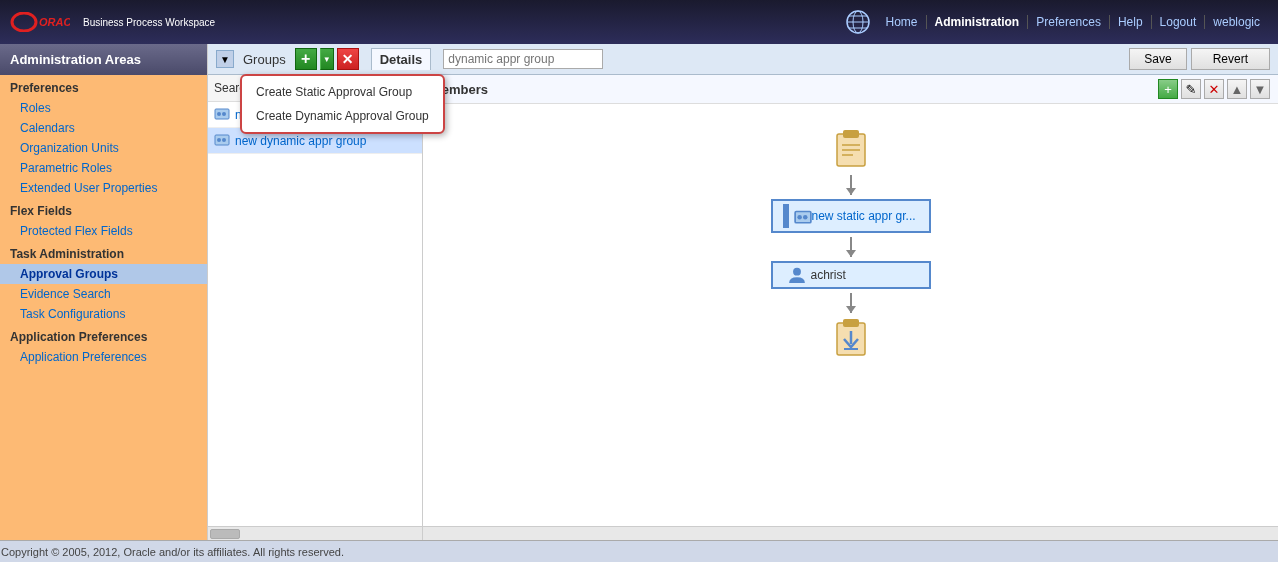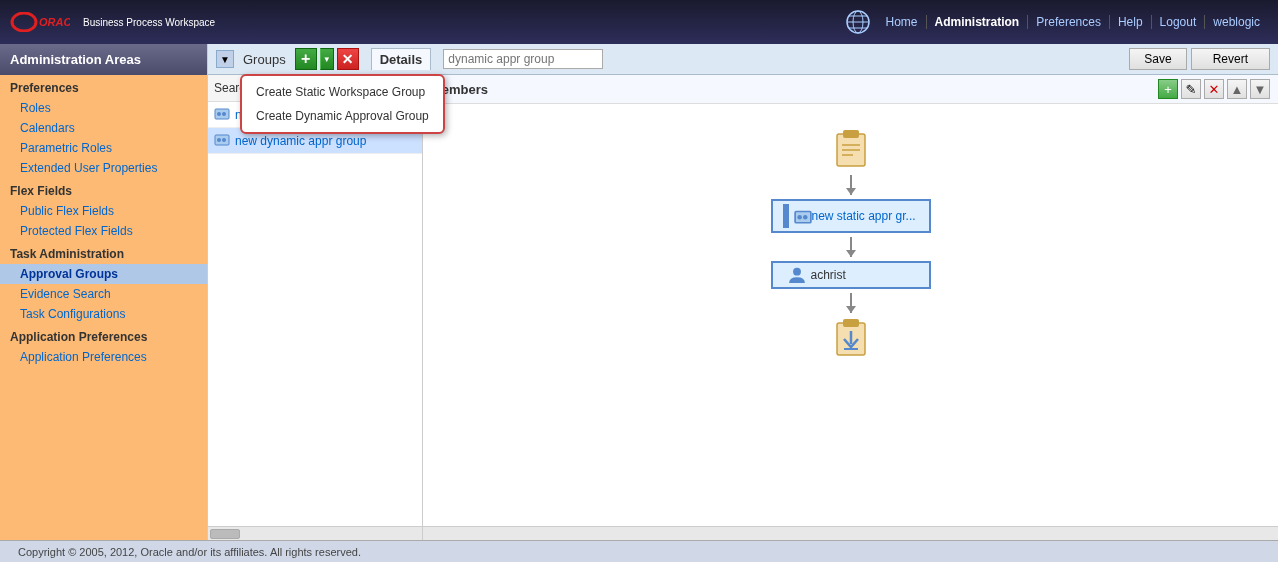--- a/index.html
+++ b/index.html
@@ -356,21 +356,21 @@
       font-size: 12px;
     }
 
     
     .footer {
       background: #d0d8e8;
       border-top: 1px solid #aaa;
       height: 22px;
       display: flex;
       align-items: center;
-      padding: 0 18px;
+      padding: 0 1px;
       font-size: 11px;
       color: #444;
     }
   </style>
 </head>
 <body>
 
 <div class="header">
   <div class="header-logo">
 
@@ -401,25 +401,25 @@
 </div>
 
 <div class="main-container">
 
   <div class="sidebar">
     <div class="sidebar-title">Administration Areas</div>
 
     <div class="sidebar-section">Preferences</div>
     <div class="sidebar-item">Roles</div>
     <div class="sidebar-item">Calendars</div>
+    <div class="sidebar-item">Organization Units</div>
     <div class="sidebar-item">Parametric Roles</div>
     <div class="sidebar-item">Extended User Properties</div>
 
     <div class="sidebar-section">Flex Fields</div>
-    <div class="sidebar-item">Public Flex Fields</div>
     <div class="sidebar-item">Protected Flex Fields</div>
 
     <div class="sidebar-section">Task Administration</div>
     <div class="sidebar-item active">Approval Groups</div>
     <div class="sidebar-item">Evidence Search</div>
     <div class="sidebar-item">Task Configurations</div>
 
     <div class="sidebar-section">Application Preferences</div>
     <div class="sidebar-item">Application Preferences</div>
   </div>
@@ -441,21 +441,21 @@
       <div style="display:flex; align-items:flex-start; margin-left:8px; gap:4px;">
         <input type="text" value="" style="border: 1px solid rgb(170, 170, 170); height: 20px; width: 160px; font-size: 12px; padding: 1px 4px;" placeholder="dynamic appr group">
       </div>
 
       <div class="toolbar-right">
         <button class="btn-save">Save</button>
         <button class="btn-revert">Revert</button>
       </div>
 
       <div class="dropdown-popup">
-        <div class="dropdown-item">Create Static Workspace Group</div>
+        <div class="dropdown-item">Create Static Approval Group</div>
         <div class="dropdown-item">Create Dynamic Approval Group</div>
       </div>
     </div>
 
     <div class="split-view">
 
       <div class="groups-panel">
         <div class="groups-search">
           <label>Search</label>
           <input type="text" class="" style="border: 1px solid rgb(170, 170, 170); height: 18px; width: 110px; font-size: 11px; padding: 1px 3px;">

